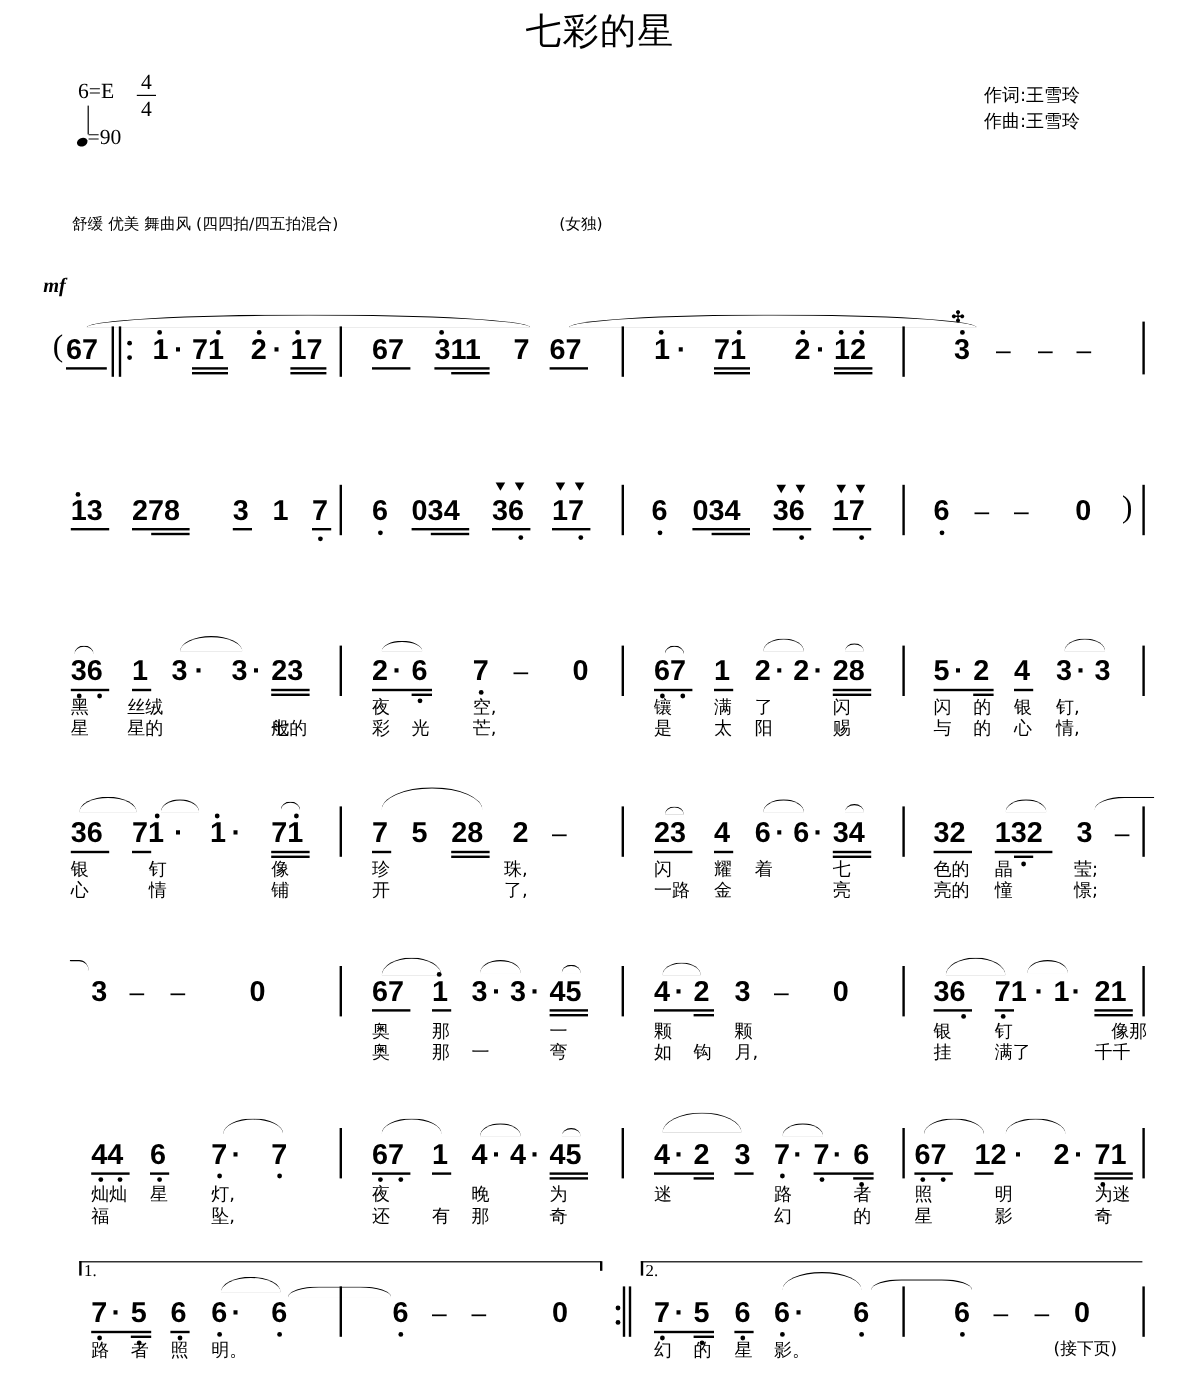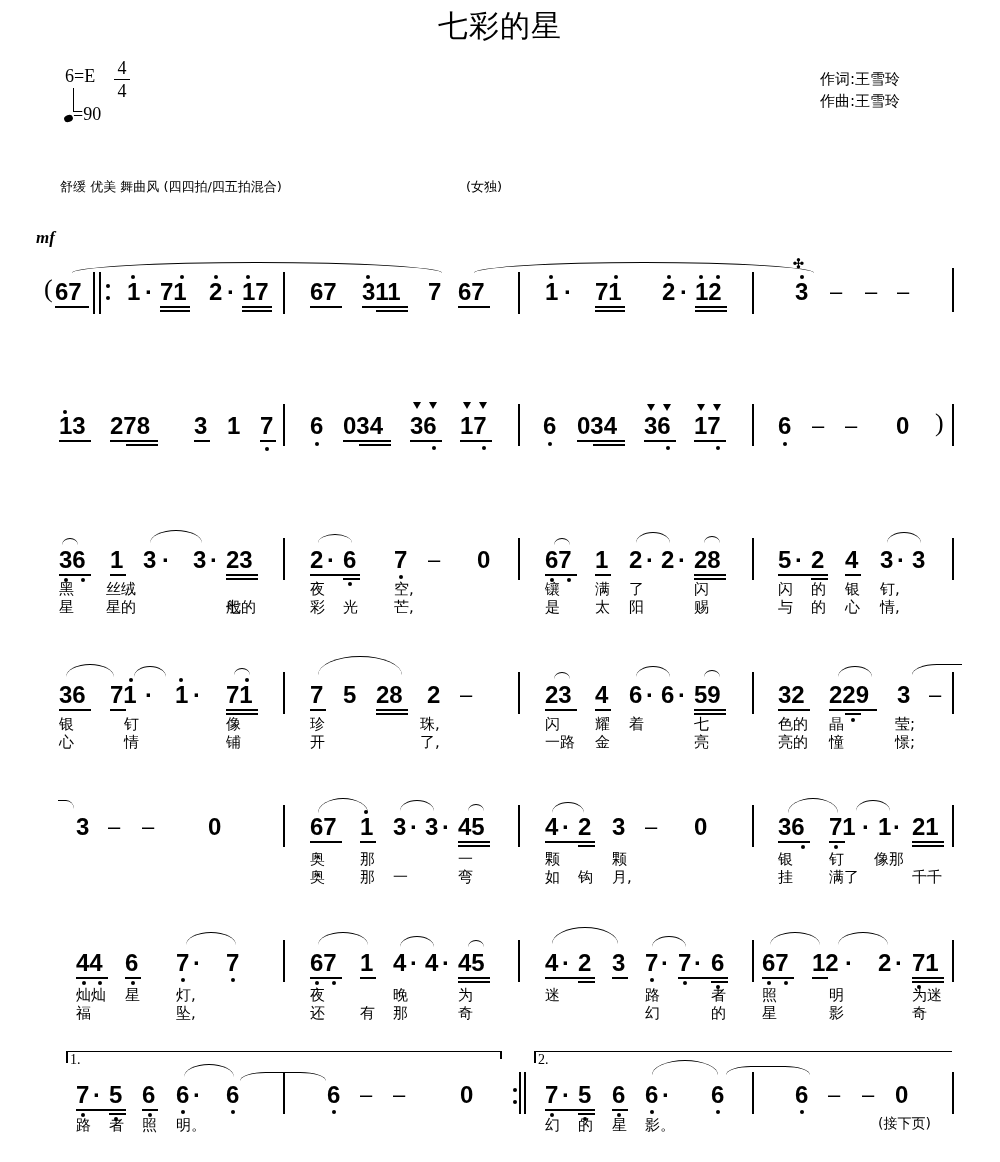--- a/index.html
+++ b/index.html
@@ -300,29 +300,29 @@
   <div class="n" style="left:545px;top:683px;">23</div>
   <div class="ul" style="left:545px;top:709px;width:32px;"></div>
   <div class="n" style="left:595px;top:683px;">4</div>
   <div class="ul" style="left:595px;top:709px;width:16px;"></div>
   <div class="slur" style="left:636px;top:666px;width:34px;height:10px;"></div>
   <div class="n" style="left:629px;top:683px;">6</div>
   <div class="n" style="left:646px;top:683px;">·</div>
   <div class="n" style="left:661px;top:683px;">6</div>
   <div class="n" style="left:678px;top:683px;">·</div>
   <div class="slur" style="left:704px;top:670px;width:16px;height:6px;"></div>
-  <div class="n" style="left:694px;top:683px;">59</div>
+  <div class="n" style="left:694px;top:683px;">34</div>
   <div class="ul" style="left:694px;top:709px;width:32px;"></div>
   <div class="ul" style="left:694px;top:713px;width:32px;"></div>
   <div class="bar" style="left:752px;top:672px;height:42px;"></div>
 
   <div class="n" style="left:778px;top:683px;">32</div>
   <div class="ul" style="left:778px;top:709px;width:32px;"></div>
   <div class="slur" style="left:838px;top:666px;width:34px;height:10px;"></div>
-  <div class="n" style="left:829px;top:683px;">229</div>
+  <div class="n" style="left:829px;top:683px;">132</div>
   <div class="ul" style="left:829px;top:709px;width:48px;"></div>
   <div class="ul" style="left:845px;top:713px;width:16px;"></div>
   <div class="dot" style="left:851px;top:718px;"></div>
   <div class="n" style="left:897px;top:683px;">3</div>
   <div class="slur" style="left:912px;top:664px;width:50px;height:10px;border-radius:50% 0 0 0 / 100% 0 0 0;"></div>
   <div class="dash" style="left:929px;top:683px;">–</div>
   <div class="bar" style="left:952px;top:672px;height:42px;"></div>
 
   <div class="lyr" style="left:59px;top:715px;">银</div>
   <div class="lyr" style="left:124px;top:715px;">钉</div>
@@ -402,21 +402,21 @@
   <div class="ul" style="left:912px;top:845px;width:32px;"></div>
   <div class="bar" style="left:952px;top:805px;height:42px;"></div>
 
   <div class="lyr" style="left:310px;top:850px;">奥</div>
   <div class="lyr" style="left:360px;top:850px;">那</div>
   <div class="lyr" style="left:458px;top:850px;">一</div>
   <div class="lyr" style="left:545px;top:850px;">颗</div>
   <div class="lyr" style="left:612px;top:850px;">颗</div>
   <div class="lyr" style="left:778px;top:850px;">银</div>
   <div class="lyr" style="left:829px;top:850px;">钉</div>
-  <div class="lyr" style="left:874px;top:850px;">像那</div>
+  <div class="lyr" style="left:926px;top:850px;">像那</div>
 
   <div class="lyr" style="left:310px;top:868px;">奥</div>
   <div class="lyr" style="left:360px;top:868px;">那</div>
   <div class="lyr" style="left:393px;top:868px;">一</div>
   <div class="lyr" style="left:458px;top:868px;">弯</div>
   <div class="lyr" style="left:545px;top:868px;">如</div>
   <div class="lyr" style="left:578px;top:868px;">钩</div>
   <div class="lyr" style="left:612px;top:868px;">月,</div>
   <div class="lyr" style="left:778px;top:868px;">挂</div>
   <div class="lyr" style="left:829px;top:868px;">满了</div>

